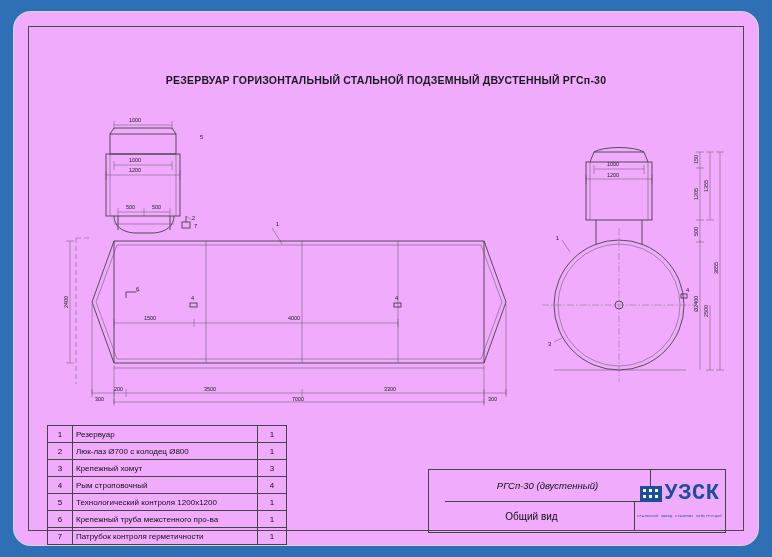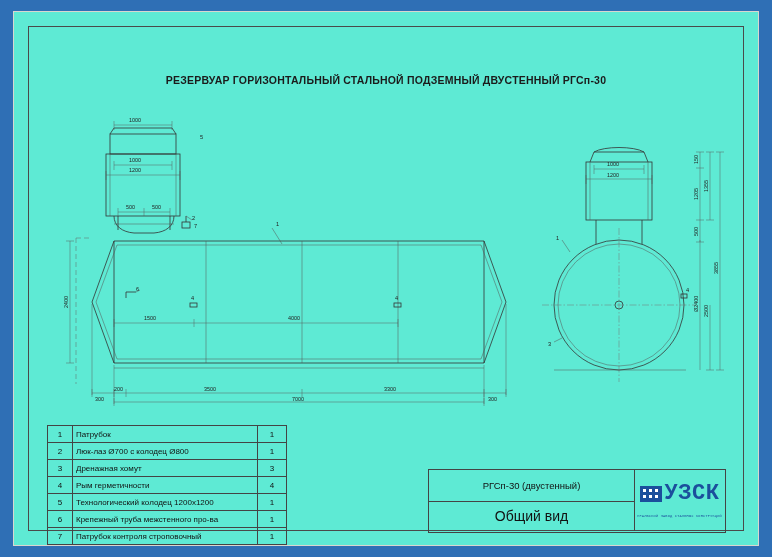--- a/index.html
+++ b/index.html
@@ -5,22 +5,23 @@
   html,body{margin:0;padding:0;}
   body{
     width:772px;height:557px;
     background:#2f6fb5;
     font-family:"Liberation Sans", sans-serif;
     overflow:hidden;
   }
   .sheet{
     position:absolute;left:14px;top:12px;
     width:744px;height:533px;
-    background:#5eead4;
+    background:#f0abfc;
     box-shadow:0 0 0 1px #d9d6cf;
+    border-radius:17px;
   }
   .frame{
     position:absolute;left:14px;top:14px;right:14px;bottom:14px;
     border:1px solid #4a4a4a;
   }
   .title{
     position:absolute;top:62px;left:0;right:0;
     text-align:center;
     font-size:10.5px;font-weight:bold;color:#1b1b1b;
     letter-spacing:.2px;
@@ -51,30 +52,30 @@
   }
   .parts td.idx{width:18px;text-align:center;}
   .parts td.qty{width:22px;text-align:center;}
 
   
   .tblock{
     position:absolute;left:414px;top:457px;width:296px;height:62px;
     border:1px solid #444;
   }
   .tblock .cell-name{
-    position:absolute;left:0;top:0;width:205px;height:31px;
+    position:absolute;left:16px;top:0;width:205px;height:31px;
     border-right:1px solid #444;border-bottom:1px solid #444;
     display:flex;align-items:center;justify-content:center;
-    font-size:9.5px;color:#111;
+    font-size:9.5px;color:#111;font-style:italic;
   }
   .tblock .cell-view{
     position:absolute;left:0;top:31px;width:205px;height:30px;
     border-right:1px solid #444;
     display:flex;align-items:center;justify-content:center;
-    font-size:14px;color:#111;
+    font-size:10px;color:#111;
   }
   .logo{
     position:absolute;left:206px;top:0;width:89px;height:61px;
     display:flex;flex-direction:column;align-items:center;justify-content:center;
     gap:9px;
     font-family:Liberation Mono, monospace;
   }
   .logo .mark{
     width:22px;height:16px;background:#1b4f9c;
     position:relative;margin-bottom:1px;
@@ -293,51 +294,51 @@
     </g>
     <text class="num" x="542" y="228">1</text>
     <text class="num" x="534" y="334">3</text>
     <text class="num" x="672" y="280">4</text>
   </svg>
 
   <table class="parts">
     <tbody>
       <tr>
         <td class="idx">1</td>
-        <td>Патрубок</td>
+        <td>Резервуар</td>
         <td class="qty">1</td>
       </tr>
       <tr>
         <td class="idx">2</td>
         <td>Люк-лаз Ø700 с колодец Ø800</td>
         <td class="qty">1</td>
       </tr>
       <tr>
         <td class="idx">3</td>
-        <td>Дренажная хомут</td>
+        <td>Крепежный хомут</td>
         <td class="qty">3</td>
       </tr>
       <tr>
         <td class="idx">4</td>
-        <td>Рым герметичности</td>
+        <td>Рым строповочный</td>
         <td class="qty">4</td>
       </tr>
       <tr>
         <td class="idx">5</td>
-        <td>Технологический колодец 1200х1200</td>
+        <td>Технологический контроля 1200х1200</td>
         <td class="qty">1</td>
       </tr>
       <tr>
         <td class="idx">6</td>
         <td>Крепежный труба межстенного про-ва</td>
         <td class="qty">1</td>
       </tr>
       <tr>
         <td class="idx">7</td>
-        <td>Патрубок контроля строповочный</td>
+        <td>Патрубок контроля герметичности</td>
         <td class="qty">1</td>
       </tr>
     </tbody>
   </table>
 
   <div class="tblock">
     <div class="cell-name">РГСп-30 (двустенный)</div>
     <div class="cell-view">Общий вид</div>
     <div class="logo">
       <div class="logo-row">

